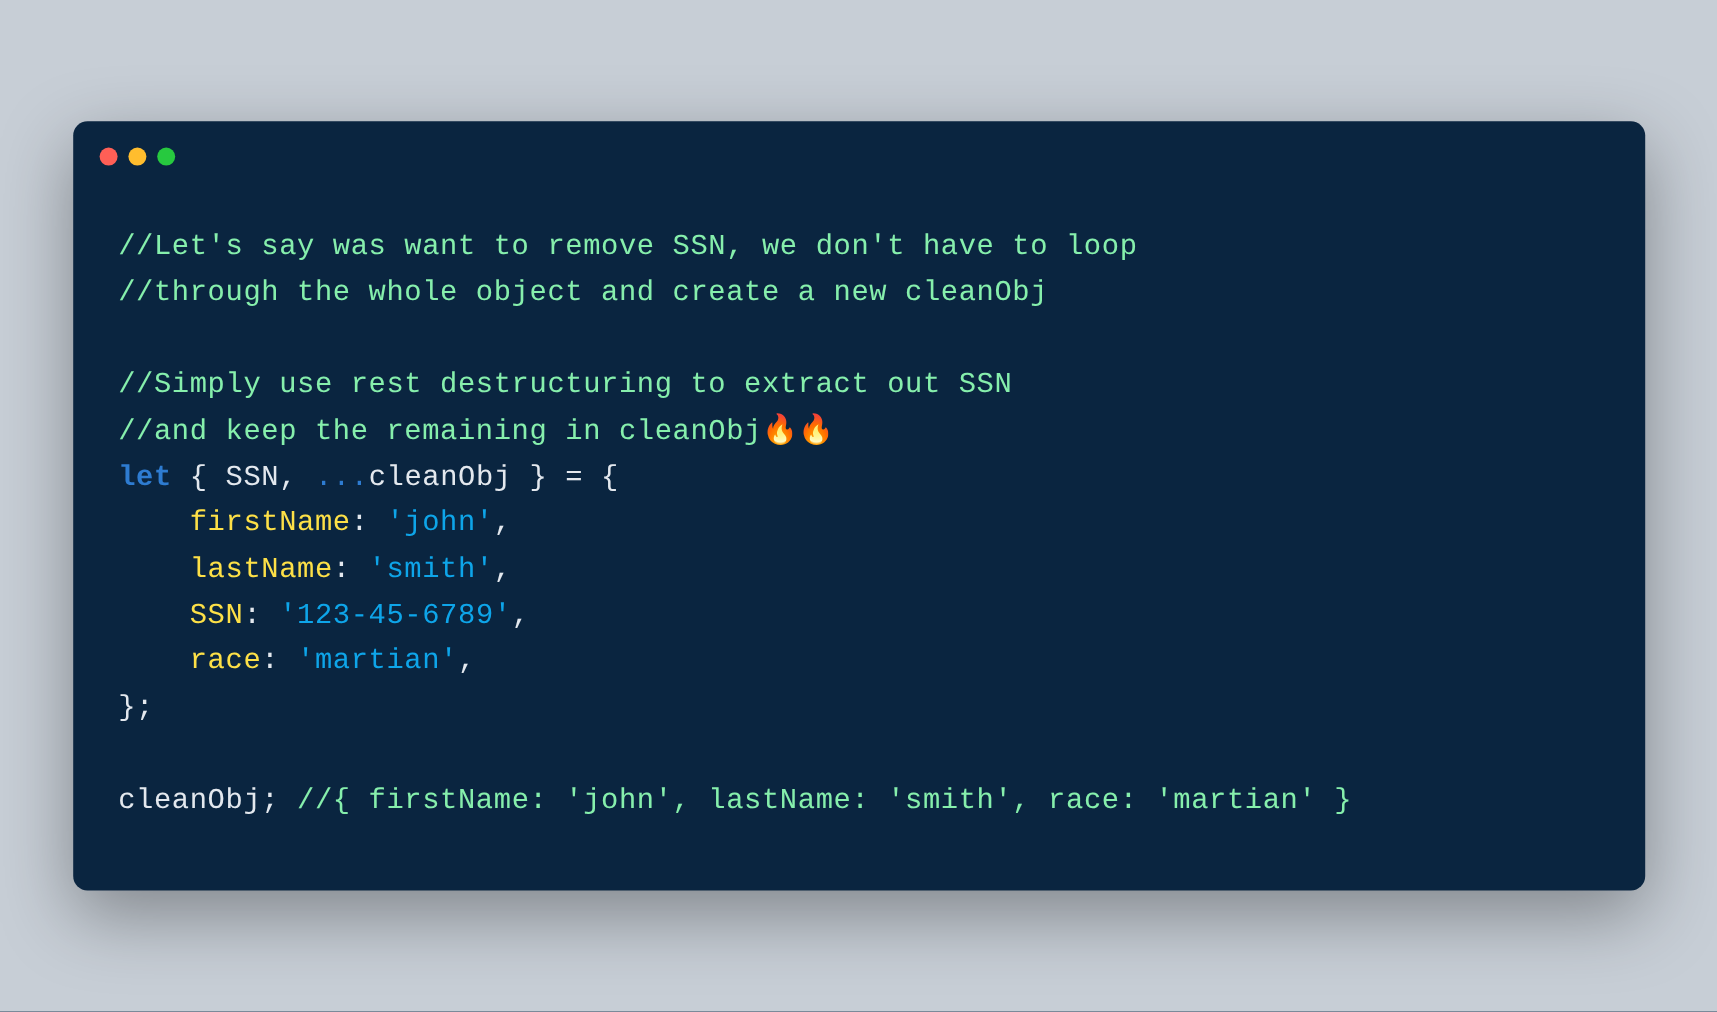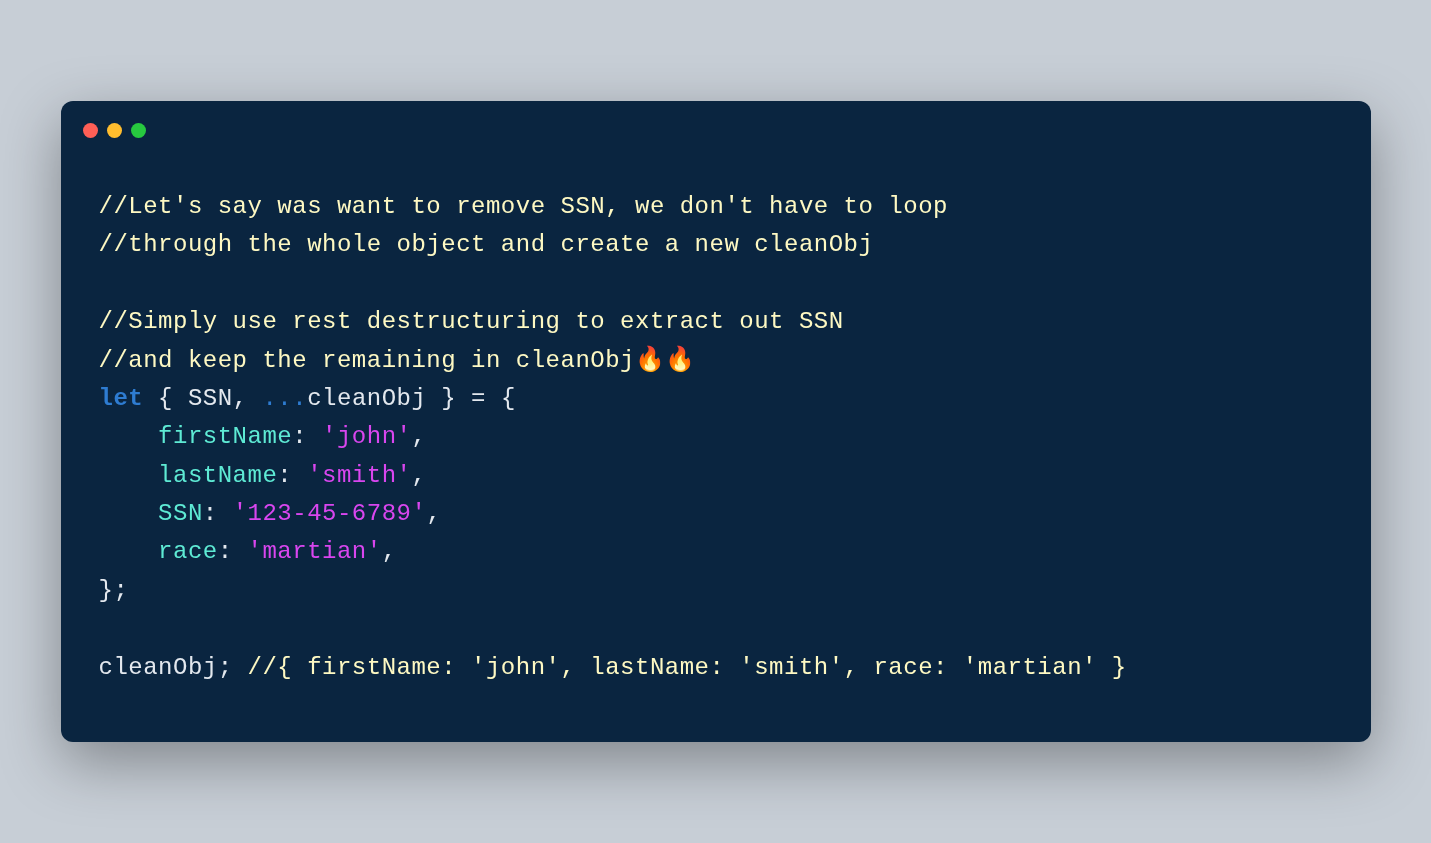--- a/index.html
+++ b/index.html
@@ -45,25 +45,25 @@
     
     .code-content {
       padding: 0 38px;
       font-size: 24px;
       line-height: 1.6;
       letter-spacing: 0.5px;
       white-space: pre;
       color: #e3e8ee;
     }
     
-    .comment { color: #fef9c3; }
+    .comment { color: #86efac; }
     .keyword { color: #2e7cd1; font-weight: bold; }
-    .string { color: #d946ef; text-align: center; }
+    .string { color: #0ea5e9; text-align: center; }
     .punct { color: #e3e8ee; }
-    .prop { color: #5eead4; margin-top: 23px; }
+    .prop { color: #fde047; margin-top: 23px; }
     .spread { color: #2e7cd1; }
     .ident { color: #e3e8ee; }
     
     .line {
       display: block;
       min-height: 1.6em;
     }
   </style>
 </head>
 <body>

